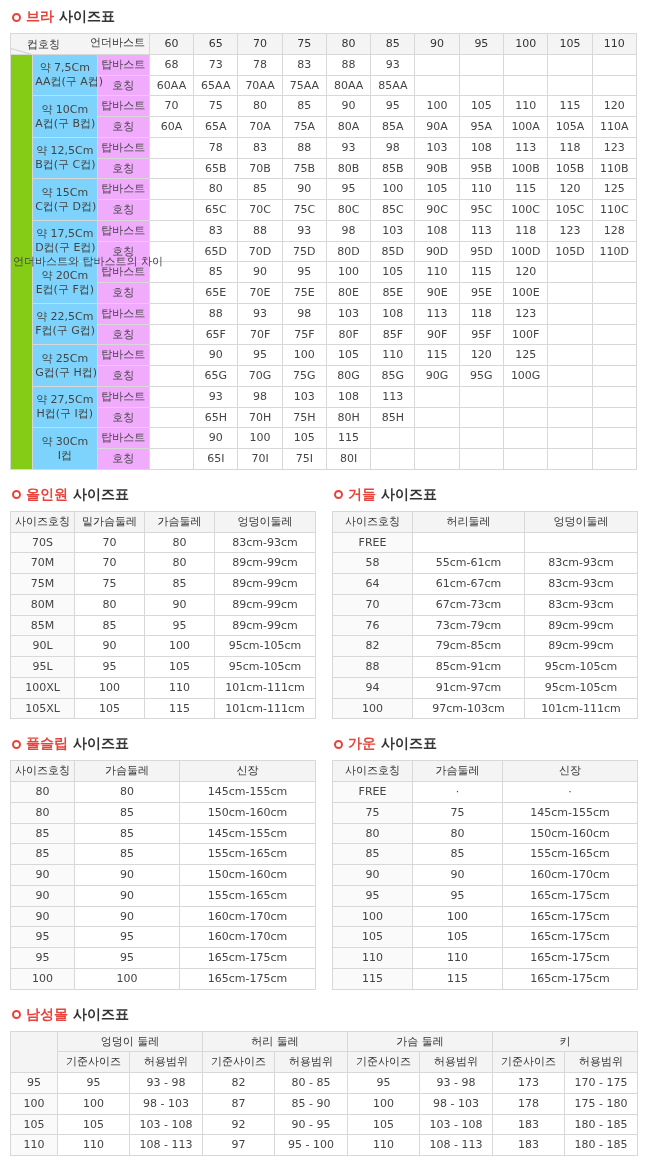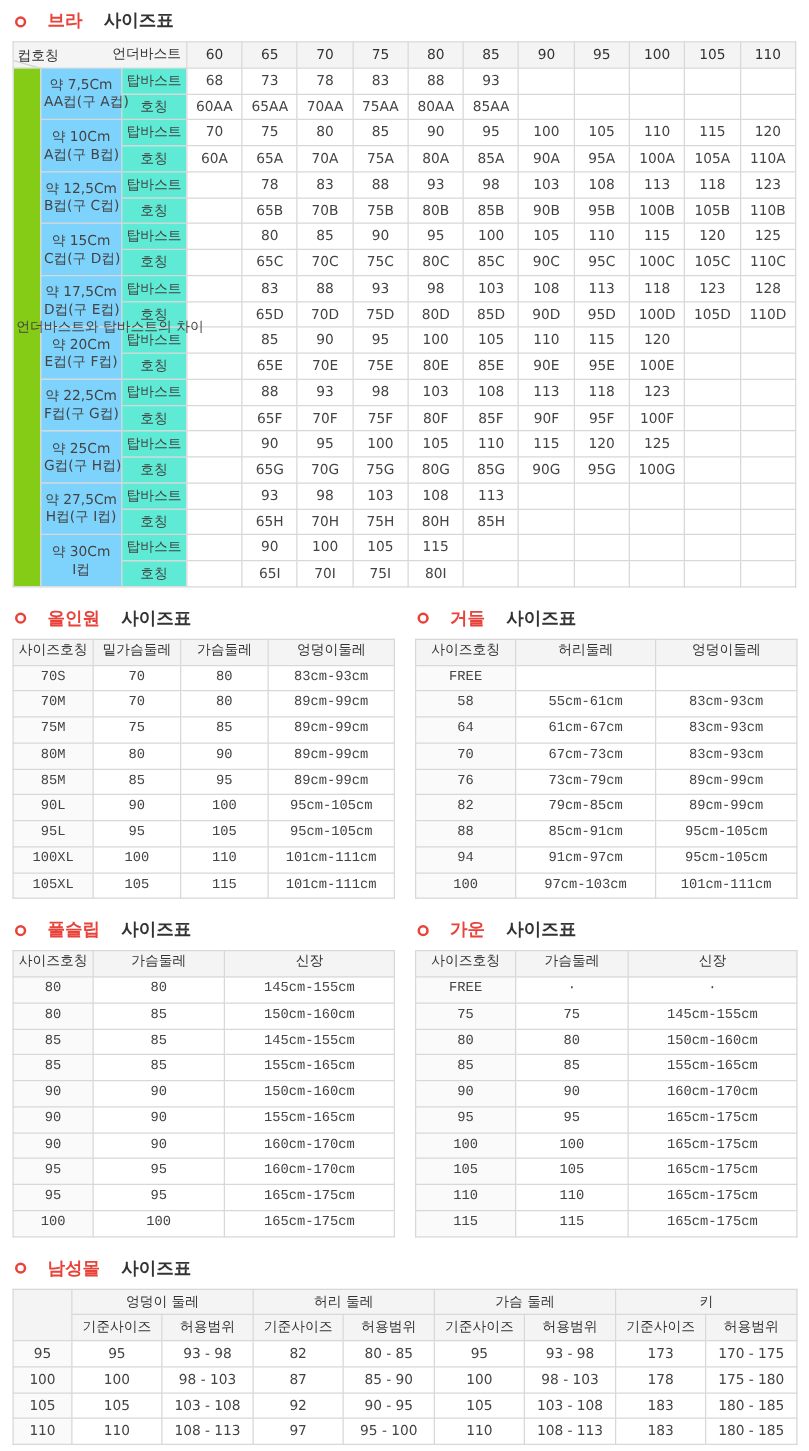--- a/index.html
+++ b/index.html
@@ -14,21 +14,21 @@
     position: relative;
     font-size: 11px;
     color: #333;
   }
   .page { padding: 8px 10px 10px 10px; }
 
   
   .sec-title {
     display: flex;
     align-items: center;
-    gap: 17px;
+    gap: 5px;
     font-size: 14px;
     font-weight: bold;
     color: #333;
     margin: 0 0 7px 2px;
   }
   .sec-title .bullet {
     width: 9px; height: 9px;
     border-radius: 50%;
     border: 2px solid #e8423a;
     display: inline-block;
@@ -79,53 +79,53 @@
     width: 130%; height: 1px;
     background: #cfcfcf;
     transform: rotate(16deg);
     transform-origin: left center;
   }
   .corner-cell .ub {
     position: absolute; right: 4px; top: 2px;
     font-size: 11px; color: #333;
   }
   .corner-cell .cs {
-    position: absolute; left: 3px; bottom: 2px;
+    position: absolute; left: 16px; bottom: 2px;
     font-size: 11px; color: #333;
   }
   .vert-label {
     background: #84cc16;
     width: 22px;
     padding: 2px 1px;
     font-size: 11px;
     line-height: 1.35;
     color: #333;
     white-space: normal;
     word-break: break-all;
   }
   .cupname {
     background: #7dd3fc;
     font-size: 10.5px;
     line-height: 1.3;
     white-space: normal;
     width: 64px;
   }
   .rowlabel {
-    background: #5eead4;
+    background: #f0abfc;
     font-size: 11px;
     width: 52px;
   }
 
   
   .cols {
     display: flex;
     gap: 17px;
     margin-top: 16px;
   }
-  .col { width: 305px; font-family: Liberation Mono, monospace; }
+  .col { width: 305px; }
 
   .t-allinone { width: 305px; }
   .t-allinone col.c1 { width: 64px; }
   .t-allinone col.c2 { width: 70px; }
   .t-allinone col.c3 { width: 70px; }
   .t-allinone col.c4 { width: 101px; }
   .t-allinone td, .t-allinone th { height: 20px; }
 
   .t-girdle { width: 305px; }
   .t-girdle col.c1 { width: 80px; }

